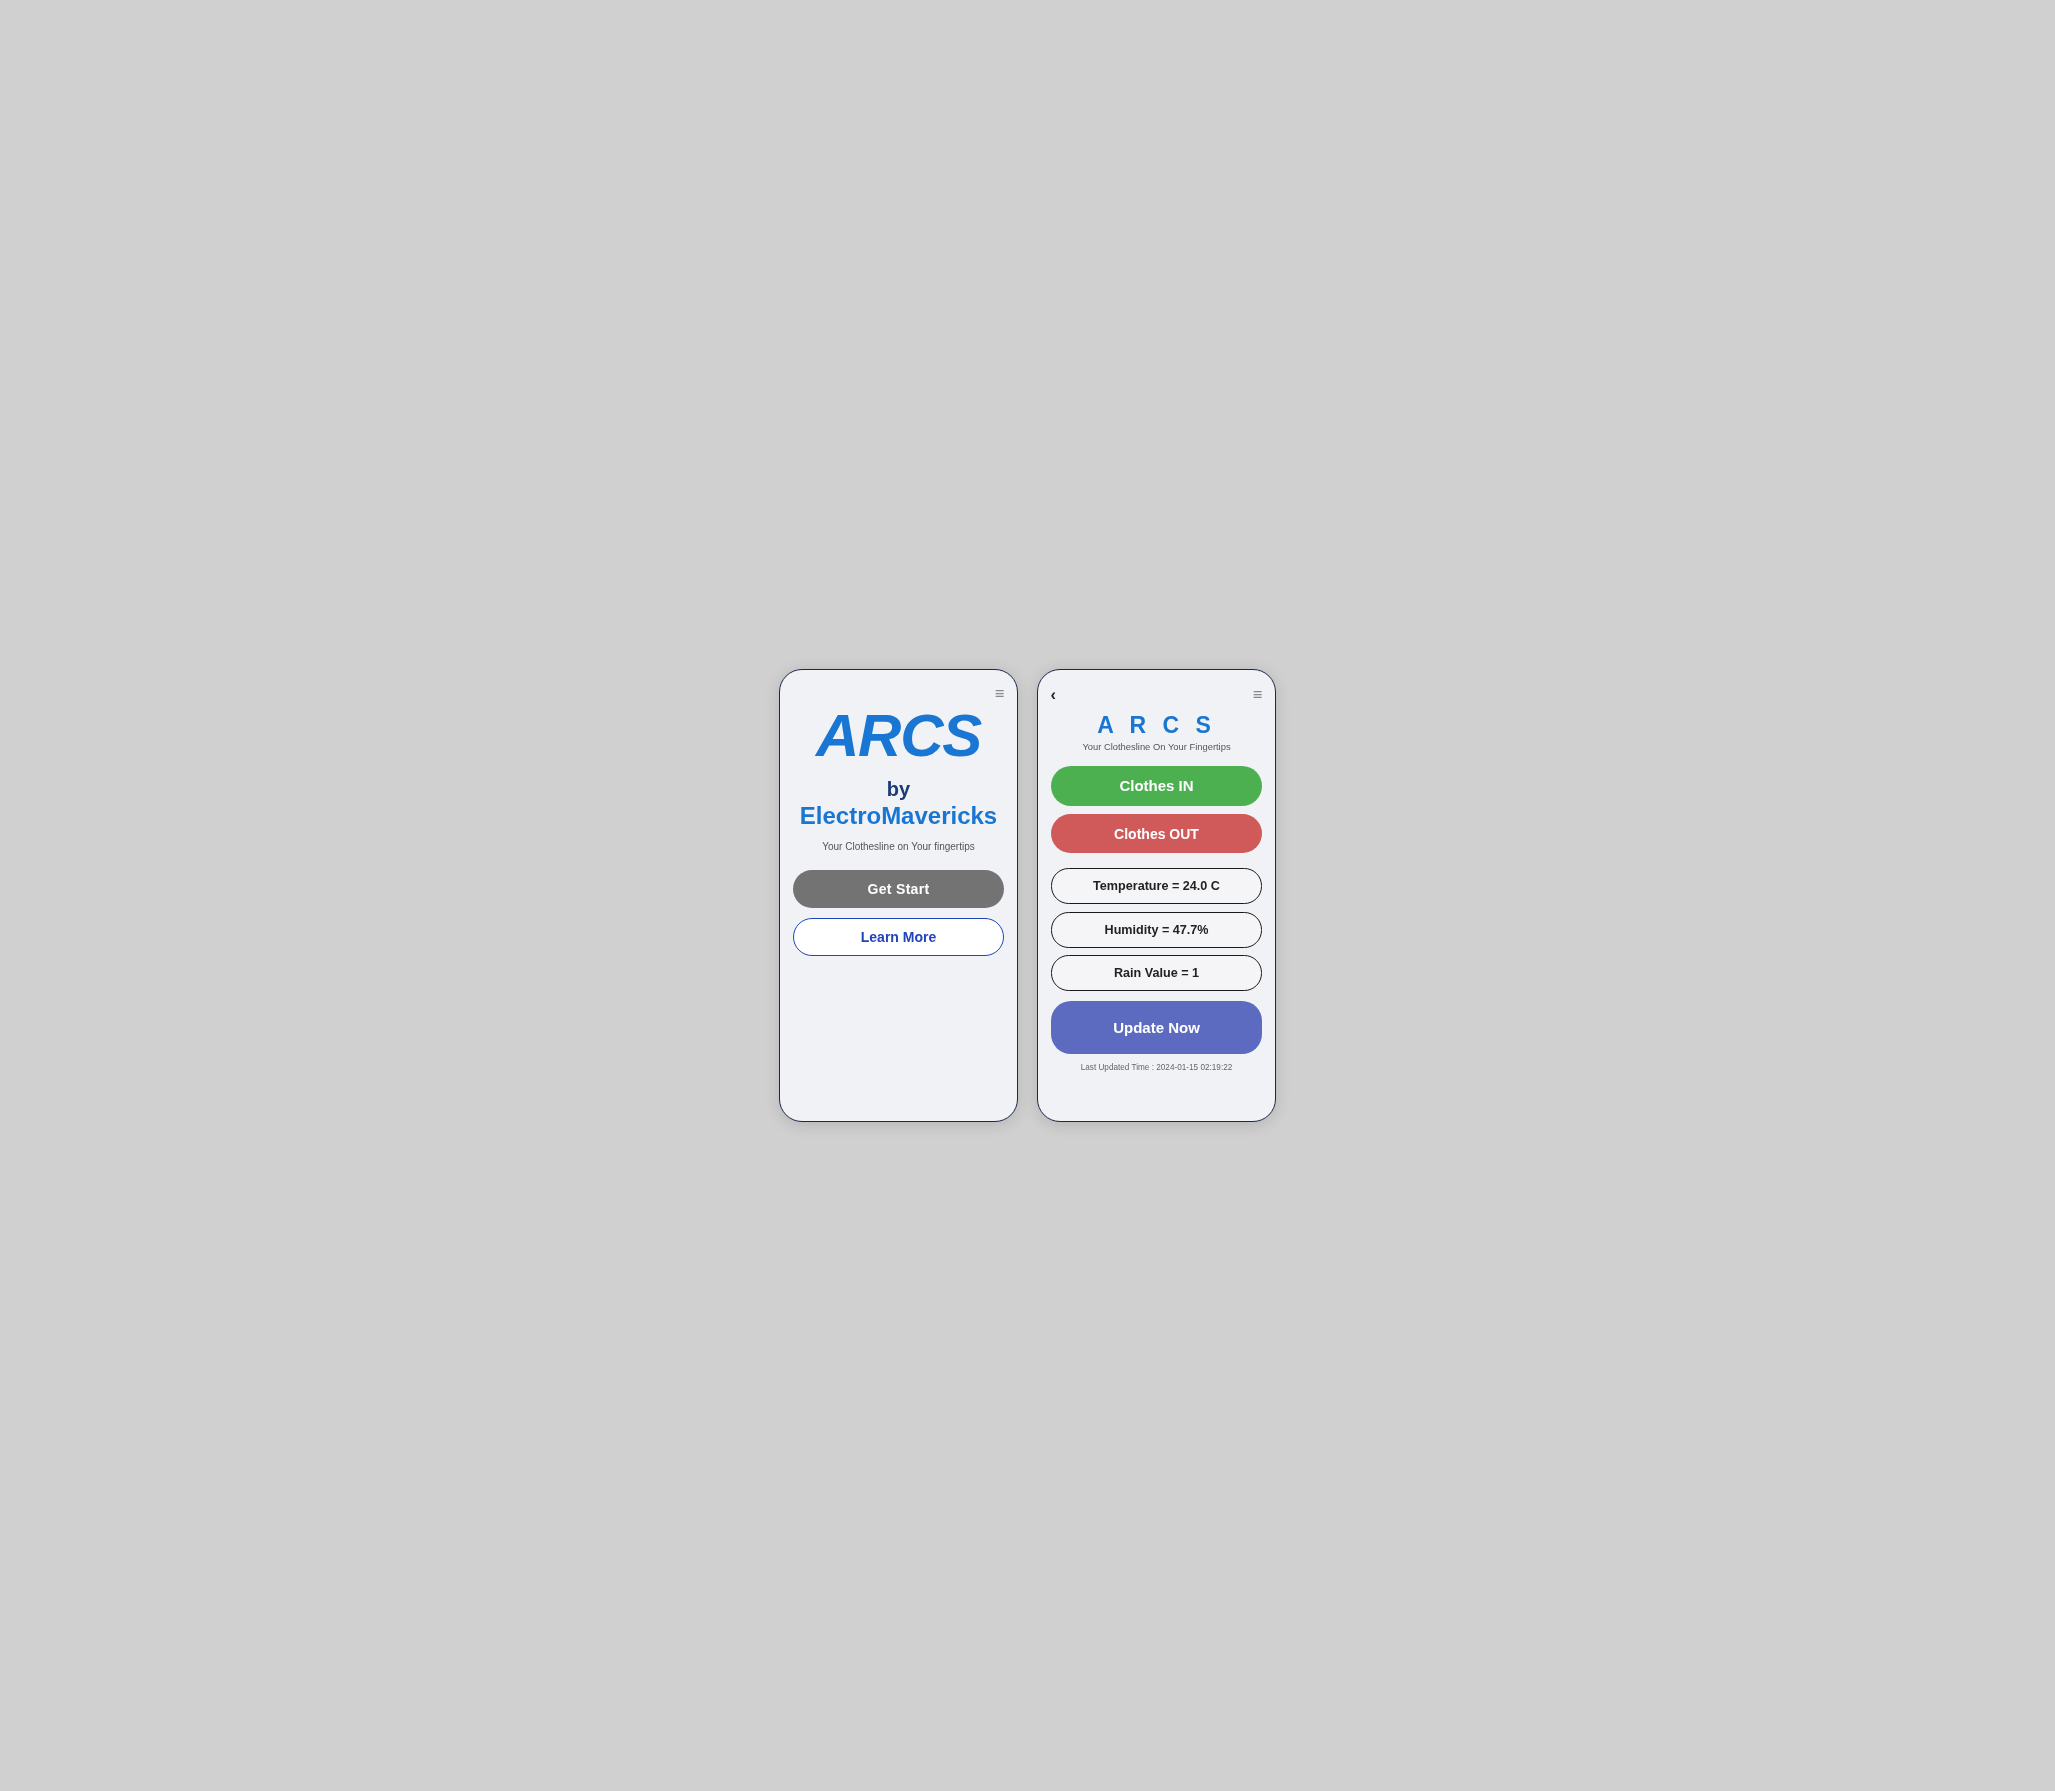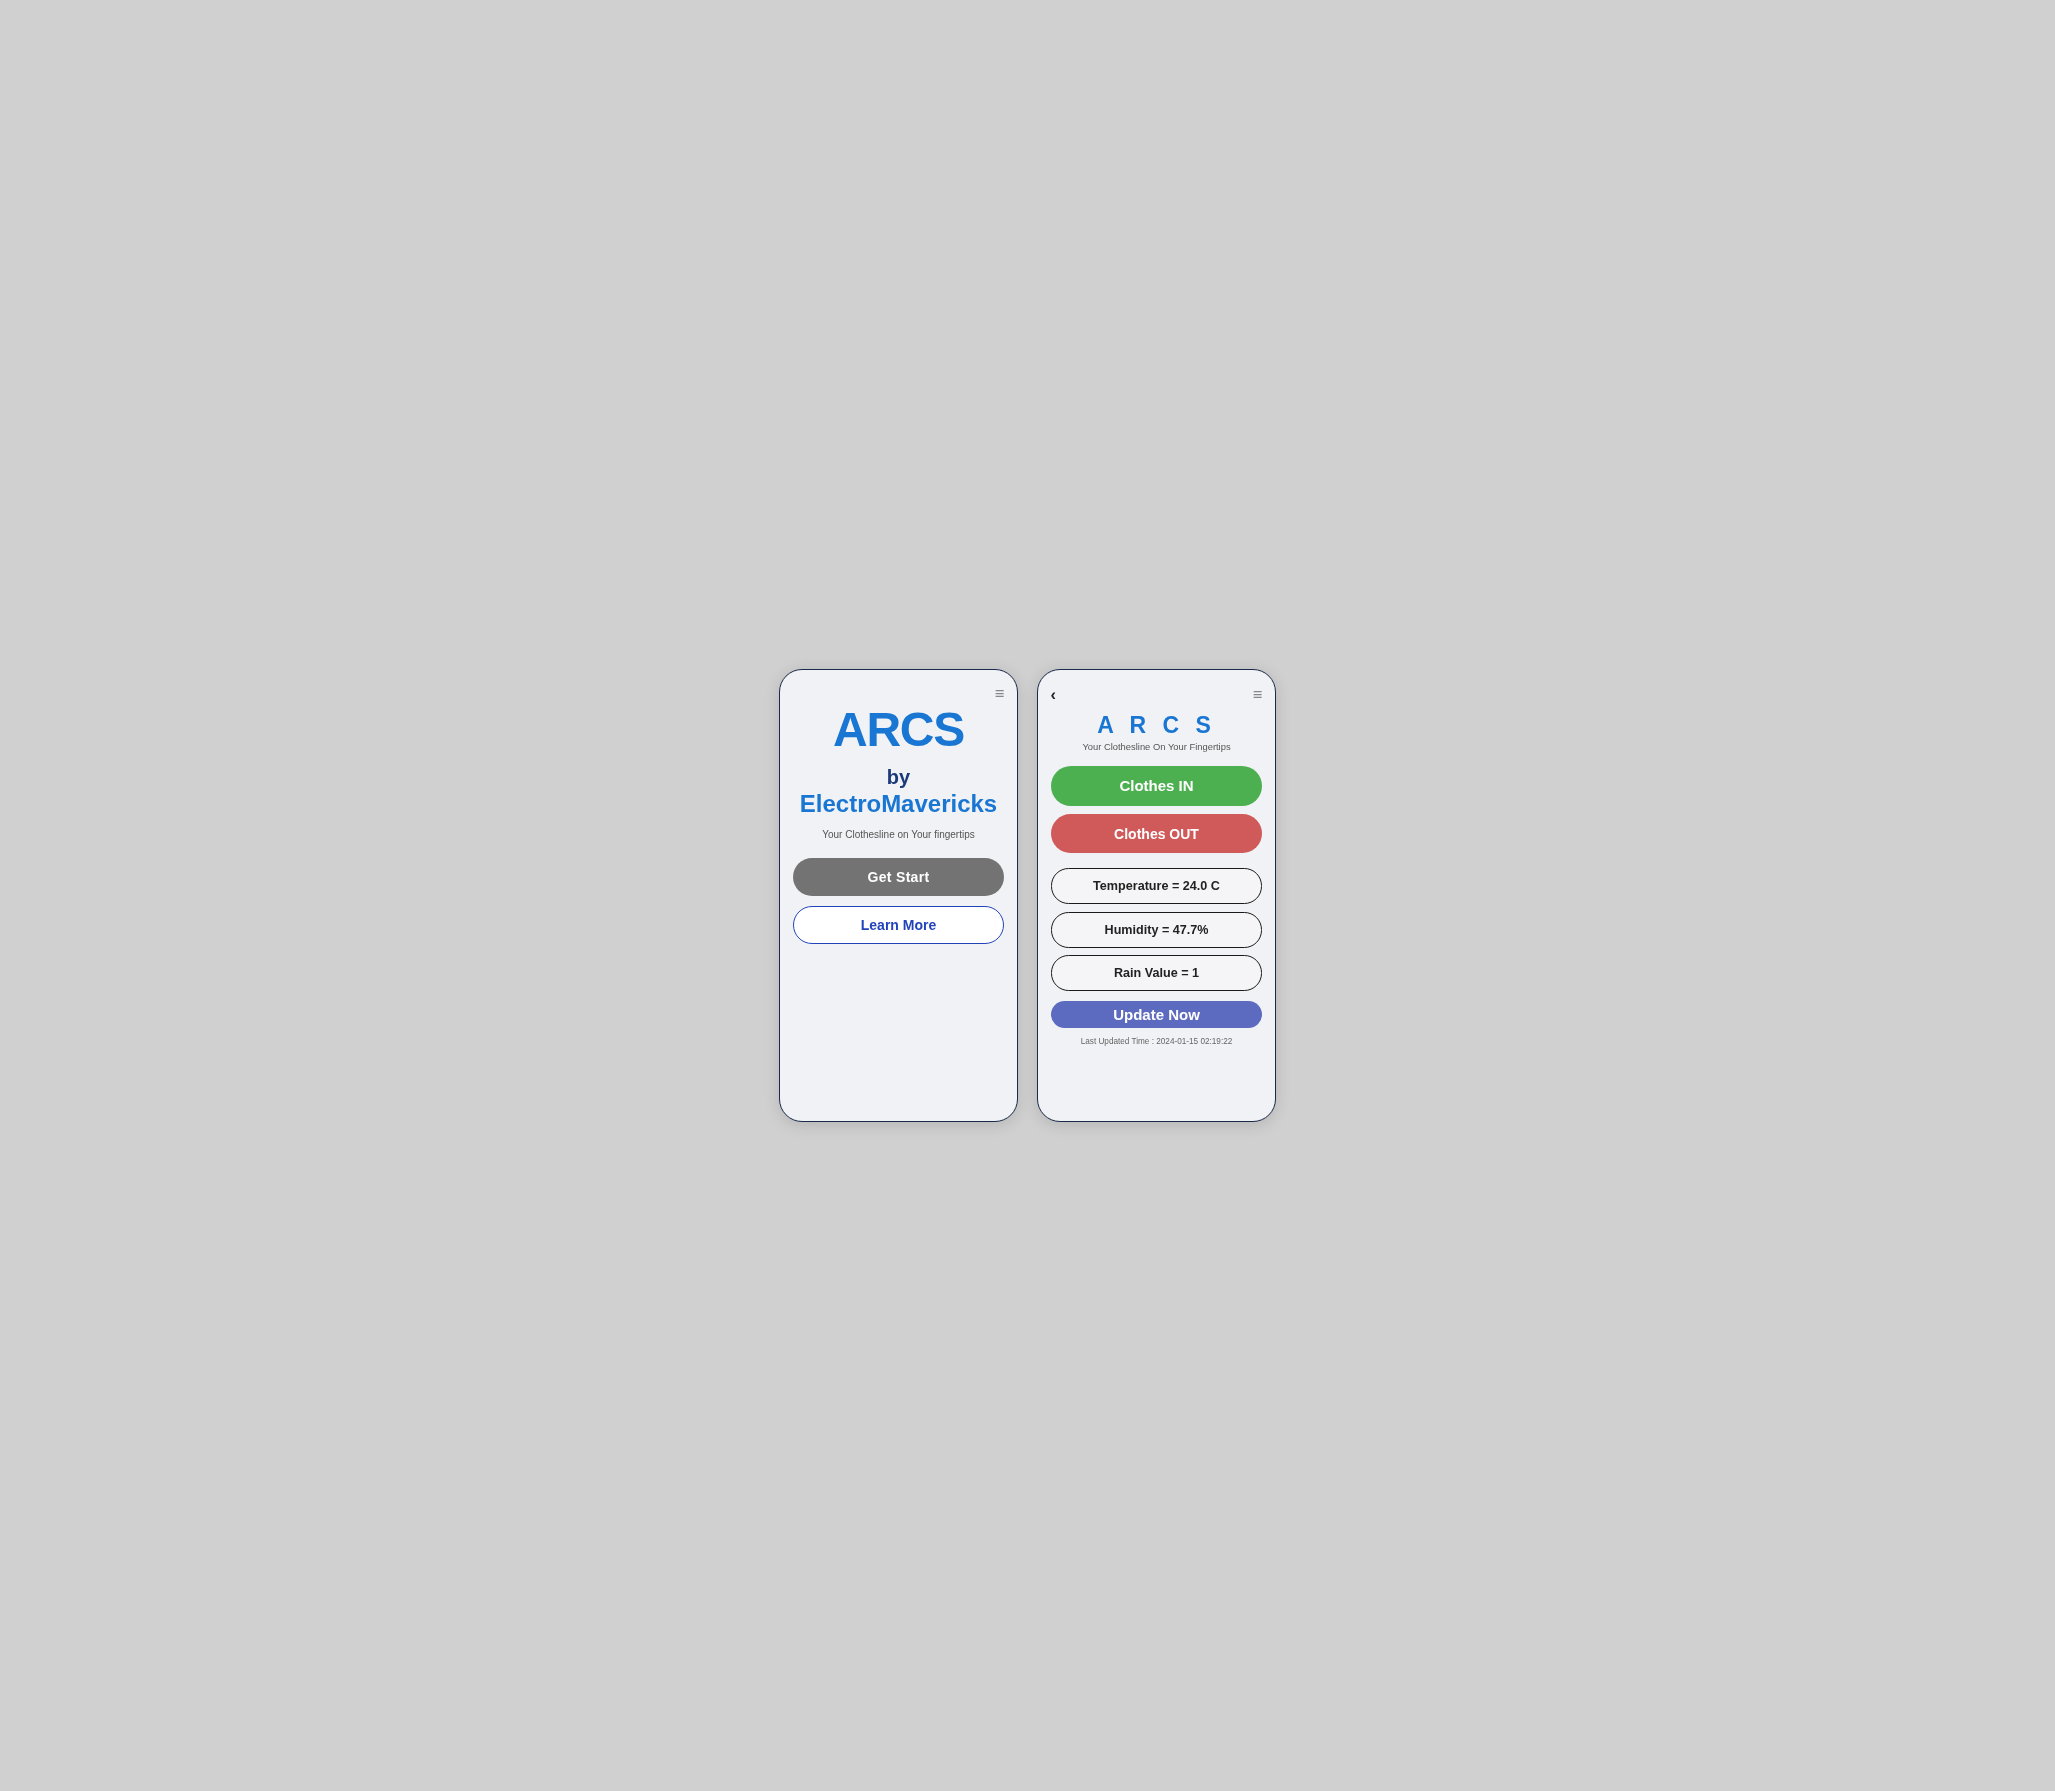--- a/index.html
+++ b/index.html
@@ -47,22 +47,23 @@
       cursor: pointer;
       line-height: 1;
     }
 
     .screen1-logo {
       text-align: center;
       margin-bottom: 6.3px;
     }
 
     .logo-arcs-italic {
-      font-size: 48px;
+      font-size: 60px;
       font-weight: 900;
+      font-style: italic;
       color: #1976d2;
       letter-spacing: -1.3px;
       line-height: 1;
     }
 
     .screen1-by {
       text-align: center;
       font-size: 20px;
       font-weight: 700;
       color: #1a3a7a;
@@ -181,21 +182,21 @@
       width: 100%;
     }
 
     .btn-update-now {
       background: #5c6bc0;
       color: #fff;
       border: none;
       border-radius: 20px;
       font-size: 15px;
       font-weight: 800;
-      padding: 5px 0;
+      padding: 18px 0;
       width: 100%;
       cursor: pointer;
       margin-top: 2.5px;
       margin-bottom: 8.8px;
     }
 
     .last-updated {
       text-align: center;
       font-size: 8.2px;
       color: #666;

